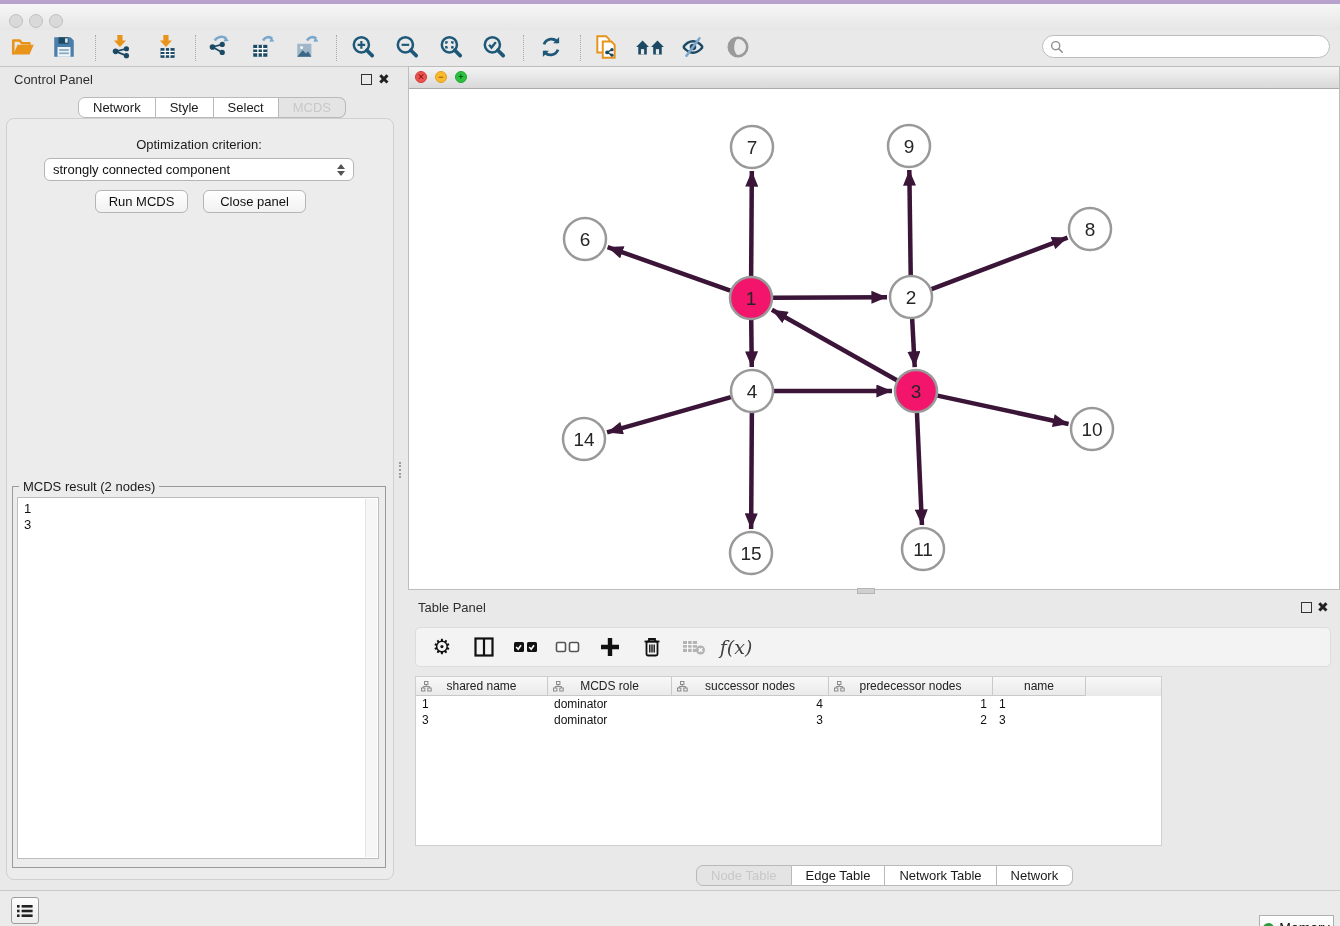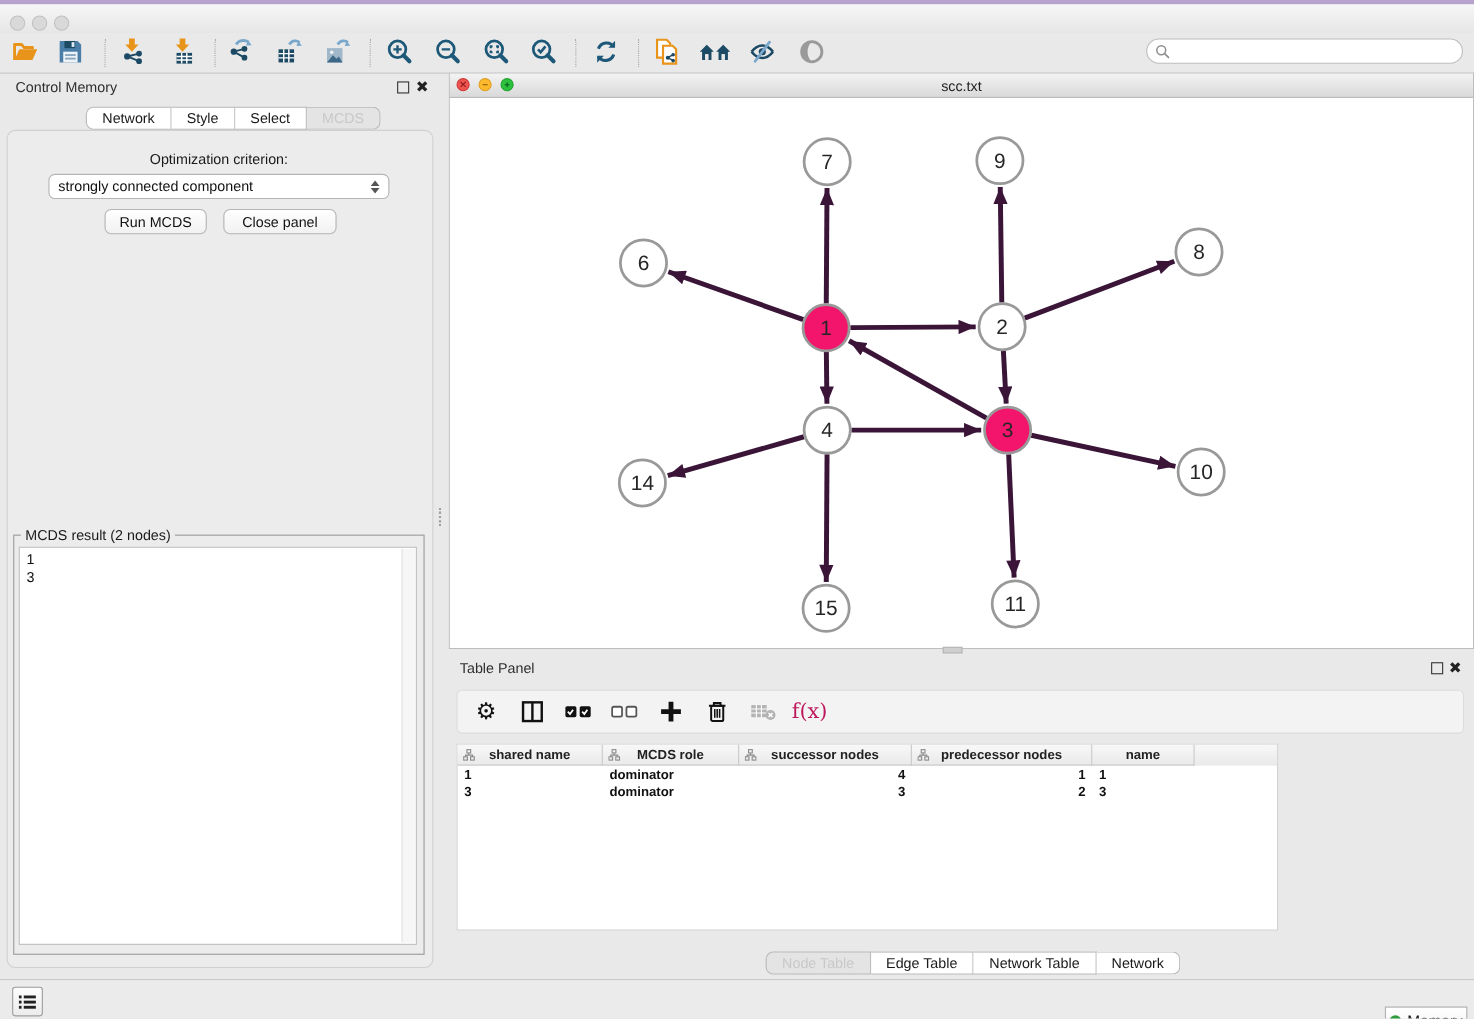--- a/index.html
+++ b/index.html
@@ -45,22 +45,22 @@
   .tlight{width:12px;height:12px;border-radius:50%;top:4px;box-sizing:border-box;font-size:9px;font-weight:bold;text-align:center;line-height:11px;}
   .tl-red{background:#ee5350;border:1px solid #ce3a37;color:#7c1512;}
   .tl-yel{background:#fdb92c;border:1px solid #dfa023;color:#8a5d05;}
   .tl-grn{background:#2cc13e;border:1px solid #22a531;color:#0b5c17;}
   .netcanvas{left:0;top:22px;width:930px;height:500px;background:#fff;}
   .grip-h{left:448px;bottom:-5px;width:16px;height:4px;background:#cfcfcf;border:1px solid #b5b5b5;}
   
   .tp-title{left:418px;top:600px;font-size:13px;color:#2e2e2e;}
   .tp-toolbar{left:415px;top:627px;width:916px;height:40px;background:#f3f3f3;border:1px solid #dcdcdc;border-radius:5px;box-sizing:border-box;display:flex;align-items:center;gap:14px;padding-left:12px;}
   .tpb{width:28px;height:28px;display:flex;align-items:center;justify-content:center;cursor:pointer;}
-  .fx{font-family:"DejaVu Serif",serif;font-size:19px;color:#be185d;}
-  .tablewrap{left:415px;top:676px;width:747px;height:170px;background:#fff;border:1px solid #cfcfcf;box-sizing:border-box;font-weight:bold;}
+  .fx{font-family:"DejaVu Serif",serif;font-style:italic;font-size:19px;color:#404040;}
+  .tablewrap{left:415px;top:676px;width:747px;height:170px;background:#fff;border:1px solid #cfcfcf;box-sizing:border-box;}
   .thead{display:flex;height:19px;background:linear-gradient(#f8f8f8,#e9e9e9);}
   .th{border-right:1px solid #c9c9c9;border-bottom:1px solid #c9c9c9;box-sizing:border-box;display:flex;align-items:center;justify-content:center;gap:5px;font-size:12px;color:#222;position:relative;cursor:pointer;}
   .th .ticon{position:absolute;left:5px;top:4px;}
   .tr{display:flex;height:16px;}
   .td{box-sizing:border-box;font-size:12px;color:#111;line-height:16px;padding:0 6px;overflow:hidden;}
   .tabsrow{left:696px;top:865px;display:flex;}
   
   .statusbar{left:0;top:890px;width:1340px;height:36px;background:#ebebeb;border-top:1px solid #c9c9c9;box-sizing:border-box;}
   .listbtn{left:11px;top:6px;width:26px;height:25px;background:linear-gradient(#fdfdfd,#ececec);border:1px solid #9e9e9e;border-radius:3px;display:flex;align-items:center;justify-content:center;cursor:pointer;}
   .membtn{left:1259px;top:24px;width:73px;height:24px;background:linear-gradient(#ffffff,#f0f0f0);border:1px solid #b0b0b0;border-radius:0;display:flex;align-items:center;justify-content:center;gap:5px;font-size:14px;color:#111;cursor:pointer;}
@@ -220,21 +220,21 @@
   </div>
   <div class="abs searchbox">
     <svg width="14" height="14" viewBox="0 0 16 16">
         <circle cx="6.5" cy="6.5" r="4.6" fill="none" stroke="#8f8f8f" stroke-width="1.6"></circle>
         <path d="M10 10l4 4" stroke="#8f8f8f" stroke-width="1.8" stroke-linecap="round"></path>
       </svg>
     <input type="text" placeholder="" style="">
   </div>
 </div>
 
-<div class="abs cp-title">Control Memory</div>
+<div class="abs cp-title">Control Panel</div>
 <div class="abs float-ico" style="left:361px;top:74px;"></div>
 <div class="abs close-ico" style="left:378px;top:73px;">✖</div>
 
 <div class="abs tabs" style="left:78px;top:97px;" id="cp-tabs">
     <div class="tab">Network</div>
     <div class="tab">Style</div>
     <div class="tab">Select</div>
     <div class="tab active">MCDS</div>
   </div>
 
@@ -263,21 +263,20 @@
   </div>
 </div>
 
 <div class="abs grip-v"></div>
 
 <div class="abs netwin">
   <div class="abs nettitle">
     <div class="abs tlight tl-red" style="left:6px;">✕</div>
     <div class="abs tlight tl-yel" style="left:26px;">−</div>
     <div class="abs tlight tl-grn" style="left:46px;">+</div>
-    <div class="abs t">scc.txt</div>
   </div>
   <div class="abs netcanvas">
     <svg id="graph-svg" width="930" height="500">
         <defs>
           <marker id="arrow" viewBox="0 0 12 10" refX="12" refY="5" markerWidth="16" markerHeight="13" markerUnits="userSpaceOnUse" orient="auto">
             <path d="M0 0 L12 5 L0 10 z" fill="#3a1538"></path>
           </marker>
         </defs>
         <line x1="342.14569216940987" y1="187.00048241911261" x2="342.84106308791655" y2="81.99947372460441" stroke="#3a1538" stroke-width="4.5" marker-end="url(#arrow)"></line>
         <line x1="321.2704010139021" y1="201.63225096277242" x2="198.6141079848341" y2="158.03754440424825" stroke="#3a1538" stroke-width="4.5" marker-end="url(#arrow)"></line>

